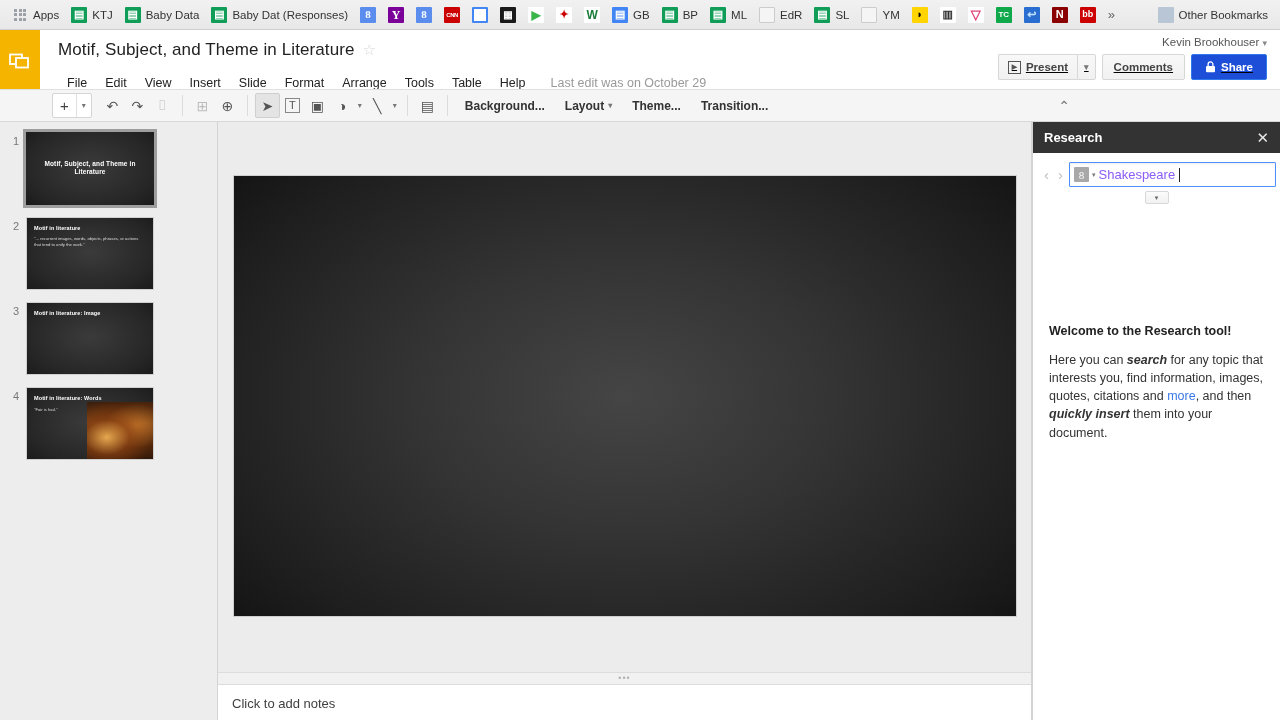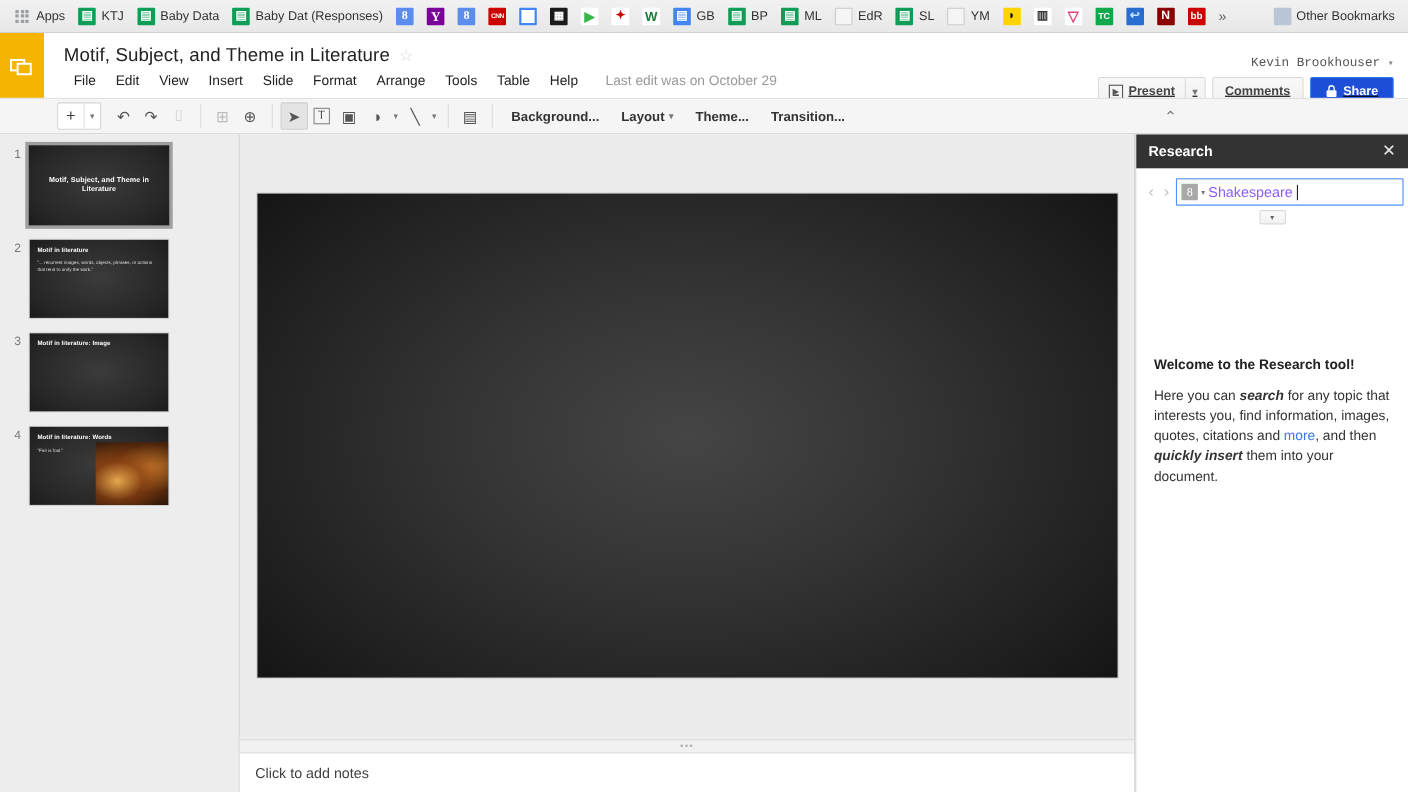--- a/index.html
+++ b/index.html
@@ -109,32 +109,32 @@
     flex: 0 0 40px;
   }
   #app-logo svg { display:block; }
   #header-main { flex: 1; position: relative; padding-left: 18px; }
   #doc-title-row { display:flex; align-items:center; gap:8px; padding-top:10px; }
   #doc-title {
     font-size: 17px; color: #222; font-weight: normal;
     letter-spacing: 0.1px;
   }
   #star-icon { color:#d8d8d8; font-size:15px; cursor:pointer; }
-  #menu-row { display:flex; align-items:center; gap:0px; margin-top:3px; }
+  #menu-row { display:flex; align-items:center; gap:0px; margin-top:13px; }
   .menu-item {
     font-size: 12.5px; color:#222; padding: 3px 9px;
     cursor: default; border-radius:2px;
   }
   #last-edit { font-size:12.5px; color:#999; margin-left:16px; }
   #header-right {
     position:absolute; right:0; top:0; height:59px;
     display:flex; flex-direction:column; align-items:flex-end;
     padding-right:13px;
   }
-  #user-name { font-size:11.5px; color:#555; padding-top:21px; cursor:pointer;font-family:Liberation Mono, monospace;}
+  #user-name { font-size:11.5px; color:#555; padding-top:6px; cursor:pointer;}
   #user-caret { color:#888; font-size:9px; }
   #header-buttons { display:flex; align-items:center; gap:6px; margin-top:6px;text-decoration:underline;}
   .hbtn {
     height:26px; border:1px solid #d7d7d7; background:linear-gradient(to bottom,#f8f8f8,#f1f1f1);
     border-radius:2px; font-size:11.5px; color:#444; font-weight:bold;
     display:flex; align-items:center; padding:0 11px; cursor:pointer;
     gap:5px;
   }
   #present-group { display:flex; }
   #present-btn { border-radius:2px 0 0 2px; border-right:none; padding:0 9px; }

